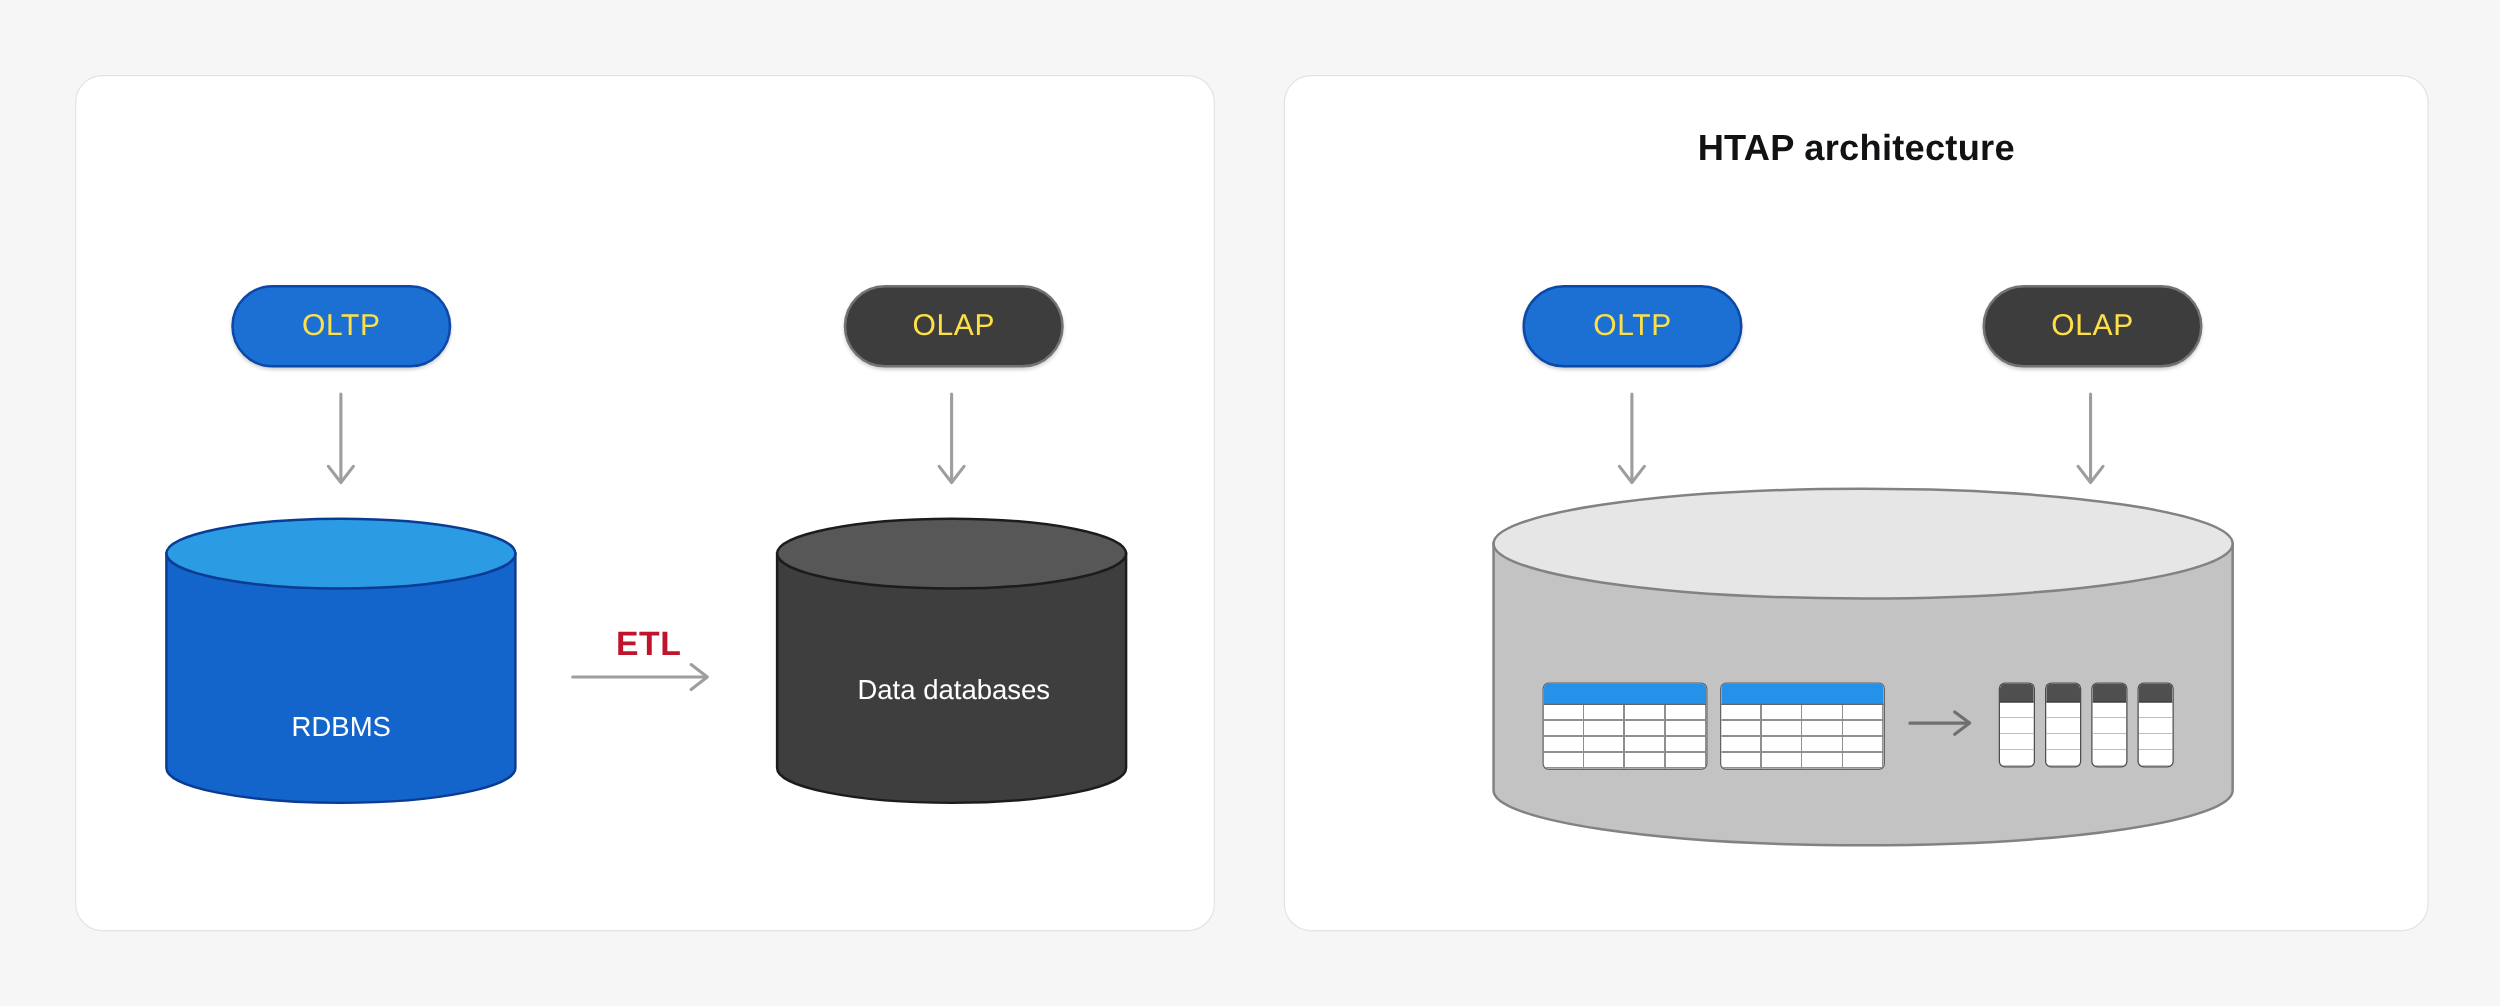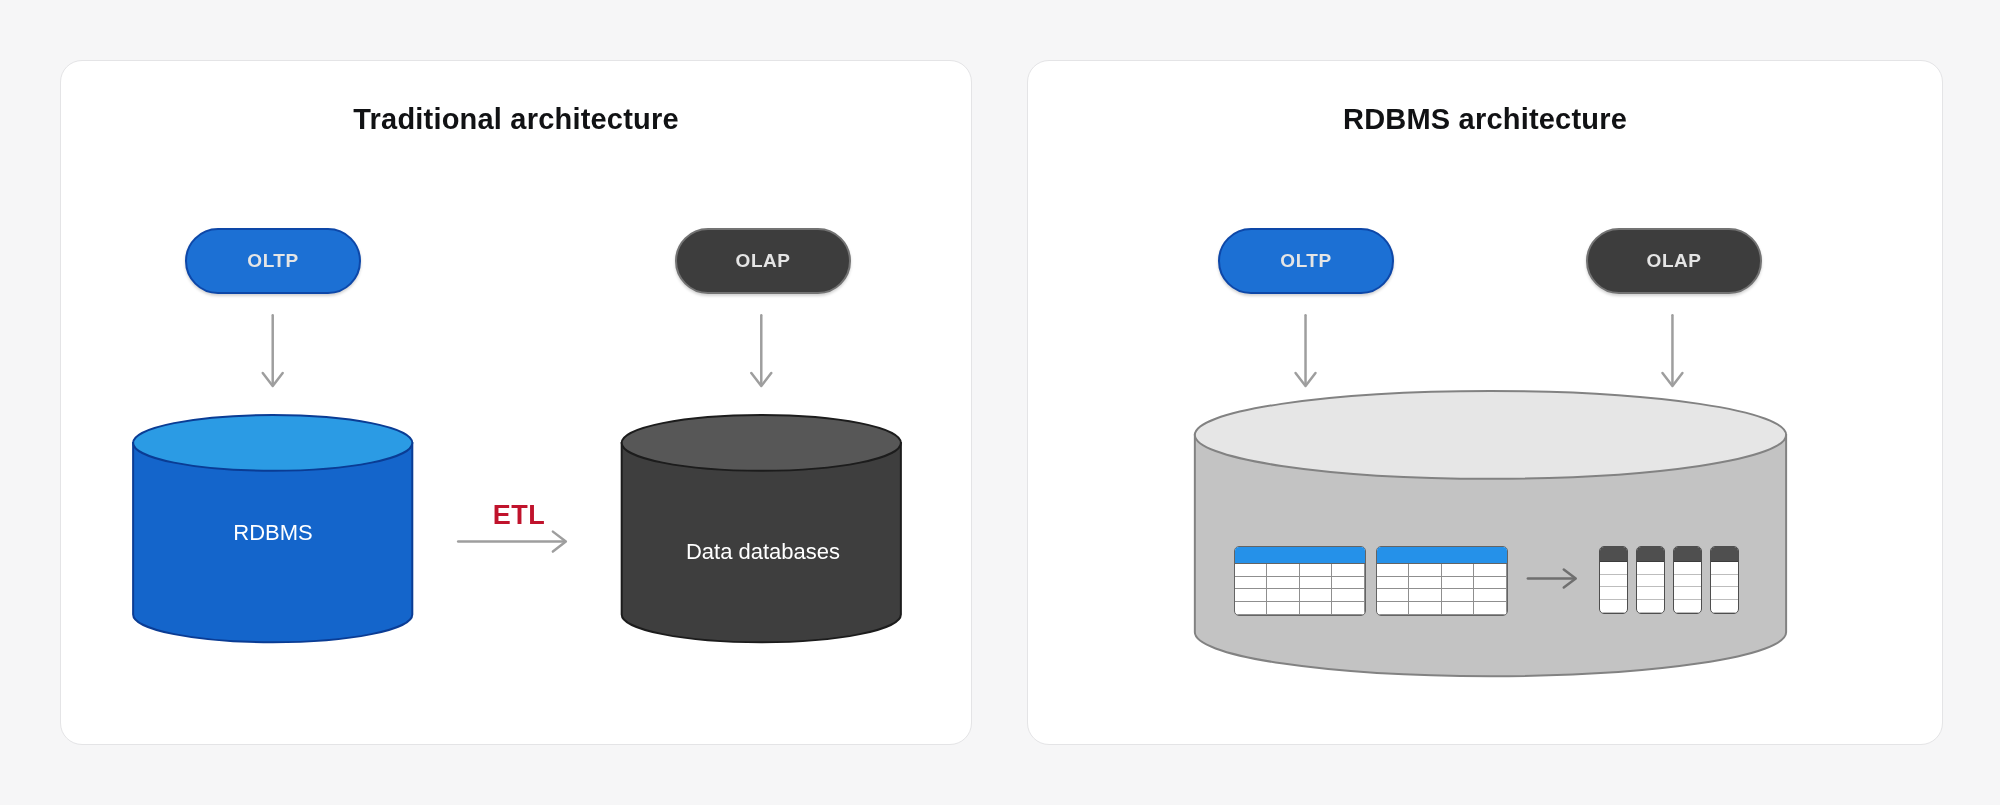--- a/index.html
+++ b/index.html
@@ -27,21 +27,21 @@
     font-size: 29px; font-weight: 700; color: #111214;
     letter-spacing: 0.2px;
   }
 
   .diagram-svg { position: absolute; left: 0; top: 0; width: 100%; height: 100%; }
 
   .pill {
     position: absolute; width: 176px; height: 66px;
     border-radius: 33px;
     display: flex; align-items: center; justify-content: center;
-    font-size: 19px; font-weight: 700; color: #e5e5e5;
+    font-size: 24px; font-weight: 400; color: #fde047;
     box-sizing: border-box;
     box-shadow: 0 2px 3px rgba(0,0,0,0.18);
     letter-spacing: 0.5px;
   }
   .pill-blue { background: #1c70d4; border: 2px solid #0d47a8; }
   .pill-dark { background: #3d3d3d; border: 2px solid #737373; }
 
   .shape-label {
     position: absolute; text-align: center;
     font-size: 22px; color: #ffffff; font-weight: 400;
@@ -89,21 +89,20 @@
     background-image:
       repeating-linear-gradient(180deg, transparent 0 calc(25% - 1.2px), #bdbdbd calc(25% - 1.2px) 25%);
   }
 </style>
 </head>
 <body>
 
 <div class="canvas">
 
   <section class="card" id="card-traditional">
-    <h2 class="card-title">Traditional architecture</h2>
 
     <svg class="diagram-svg" viewBox="0 0 912 685" aria-hidden="true">
 
       <g stroke="#9e9e9e" stroke-width="2.5" fill="none" stroke-linecap="round" stroke-linejoin="round">
         <line x1="212" y1="255" x2="212" y2="324"></line>
         <polyline points="202,313 212,326 222,313"></polyline>
       </g>
 
       <g stroke="#9e9e9e" stroke-width="2.5" fill="none" stroke-linecap="round" stroke-linejoin="round">
         <line x1="702" y1="255" x2="702" y2="324"></line>
@@ -126,27 +125,27 @@
       </g>
     </svg>
 
     <div class="pill pill-blue" style="left:124px; top:167px;">
       <span>OLTP</span>
     </div>
     <div class="pill pill-dark" style="left:614px; top:167px;">
       <span>OLAP</span>
     </div>
 
-    <div class="shape-label" style="left:92px; top:459px; width:240px;">RDBMS</div>
+    <div class="shape-label" style="left:92px; top:508px; width:240px;">RDBMS</div>
     <div class="shape-label" style="left:582px; top:478px; width:240px;">Data databases</div>
     <div class="etl-label" style="left:398px; top:439px; width:120px;">ETL</div>
   </section>
 
   <section class="card" id="card-htap">
-    <h2 class="card-title">RDBMS architecture</h2>
+    <h2 class="card-title">HTAP architecture</h2>
 
     <svg class="diagram-svg" viewBox="0 0 916 685" aria-hidden="true">
 
       <g stroke="#9e9e9e" stroke-width="2.5" fill="none" stroke-linecap="round" stroke-linejoin="round">
         <line x1="278" y1="255" x2="278" y2="324"></line>
         <polyline points="268,313 278,326 288,313"></polyline>
       </g>
 
       <g stroke="#9e9e9e" stroke-width="2.5" fill="none" stroke-linecap="round" stroke-linejoin="round">
         <line x1="646" y1="255" x2="646" y2="324"></line>

